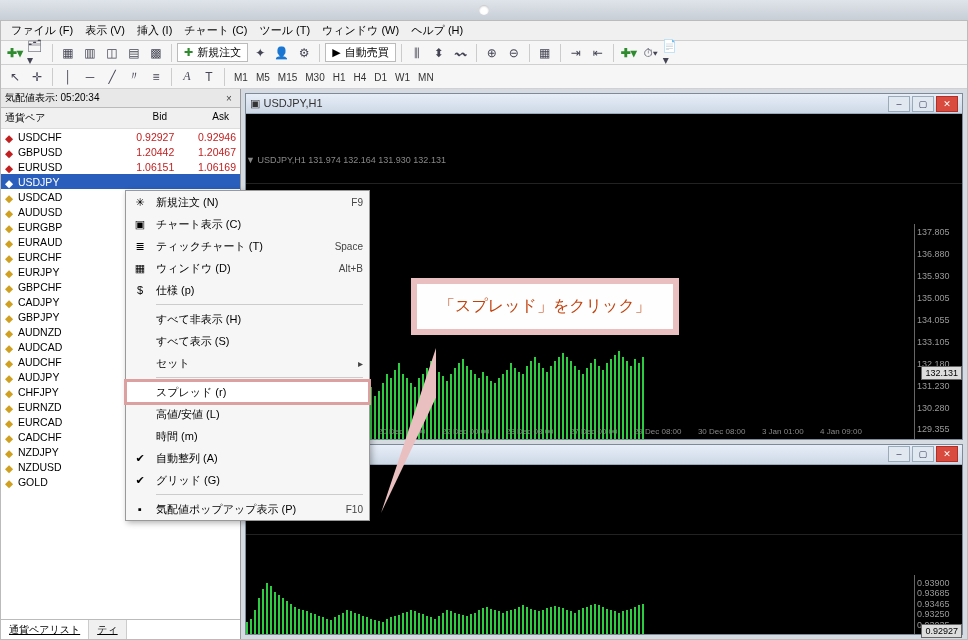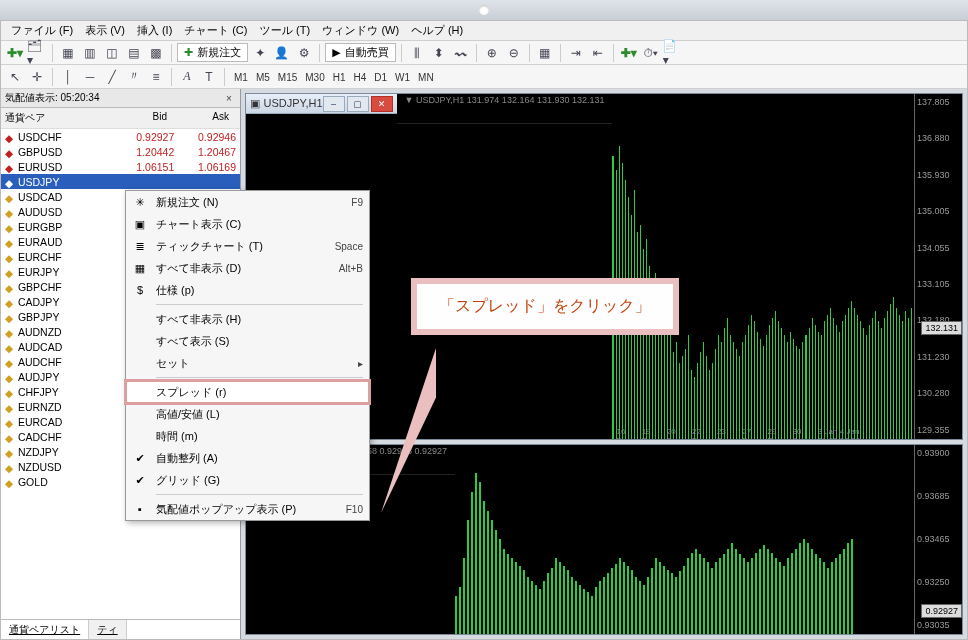--- a/index.html
+++ b/index.html
@@ -28,26 +28,26 @@
 .mw-row .di { width: 10px; height: 10px; display: inline-block; margin-right: 3px; }
 .mw-row .sym { width: 95px; }
 .mw-row .bid, .mw-row .ask { width: 62px; text-align: right; font-variant-numeric: tabular-nums; }
 .mw-row.sel { background: #2a5ebc; color: #fff; }
 .red { color: #c22020; } .gray { color: #555; }
 .mw-tabs { height: 20px; border-top: 1px solid #bbb; display: flex; font-size: 10px; }
 .mw-tabs .t { padding: 3px 8px; border-right: 1px solid #ccc; background: #f0f0f0; text-decoration: underline; }
 .mw-tabs .t.active { background: #fff; }
 .nav-title { background: #e8e8e8; border-top: 1px solid #bbb; padding: 2px 4px; font-size: 10px; }
 .charts { flex: 1; display: flex; flex-direction: column; gap: 4px; padding: 4px; background: #d6dbe2; }
-.chart-win { flex: 1; border: 1px solid #7c8a9a; background: #000; display: flex; flex-direction: row; position: relative; }
+.chart-win { flex: 1; border: 1px solid #7c8a9a; background: #000; display: flex; flex-direction: column; position: relative; gap: 40px; }
 .cw-title { height: 20px; background: linear-gradient(#e7eef8, #cdd8e6); border-bottom: 1px solid #9ab; display: flex; align-items: center; padding: 0 4px; font-size: 11px; color: #333; justify-content: space-between; }
 .cw-btns { display: flex; gap: 2px; }
 .cw-btn { width: 22px; height: 16px; background: #e1e8f0; border: 1px solid #9ab; font-size: 9px; display: flex; align-items: center; justify-content: center; color: #335; }
 .cw-btn.close { background: #d84b3e; color: #fff; border-color: #b03028; }
-.cw-sub { height: 30px; background: #000; color: #888; font-size: 9px; padding: 1px 8px; border-bottom: 1px solid #222; }
+.cw-sub { height: 30px; background: #000; color: #888; font-size: 9px; padding: 1px 0; border-bottom: 1px solid #222; }
 .chart-body { flex: 1; position: relative; background: #000; display: flex; }
 .chart-area { flex: 1; position: relative; overflow: hidden; }
 .chart-bars { position: absolute; bottom: 0; left: 0; right: 0; height: 100%; display: flex; align-items: flex-end; }
 .chart-bars div { width: 2px; margin-right: 2px; background: #2ecc40; }
 .y-axis { width: 48px; background: #000; border-left: 1px solid #666; display: flex; flex-direction: column; justify-content: space-between; padding: 4px 2px; font-size: 9px; color: #999; text-align: left; }
 .y-axis .lbl { line-height: 1; }
 .price-tag { position: absolute; right: 0; background: #ddd; color: #000; font-size: 9px; padding: 1px 3px; border: 1px solid #666; }
 .x-axis { position: absolute; bottom: 0; left: 0; right: 48px; height: 12px; display: flex; justify-content: space-between; padding: 0 4px; font-size: 8px; color: #888; }
 
 .ctx { position: absolute; left: 125px; top: 190px; width: 245px; background: #f6f6f6; border: 1px solid #999; box-shadow: 2px 2px 6px rgba(0,0,0,.3); font-size: 11px; z-index: 100; }
@@ -581,21 +581,21 @@
       <span class="ico">▣</span>
       <span>チャート表示 (C)</span>
     </div>
     <div class="ctx-row">
       <span class="ico">≣</span>
       <span>ティックチャート (T)</span>
       <span class="kb">Space</span>
     </div>
     <div class="ctx-row">
       <span class="ico">▦</span>
-      <span>すべて非表示 (D)</span>
+      <span>ウィンドウ (D)</span>
       <span class="kb">Alt+B</span>
     </div>
     <div class="ctx-row">
       <span class="ico">$</span>
       <span>仕様 (p)</span>
     </div>
     <div class="ctx-sep"></div>
     <div class="ctx-row">
       <span>すべて非表示 (H)</span>
     </div>

